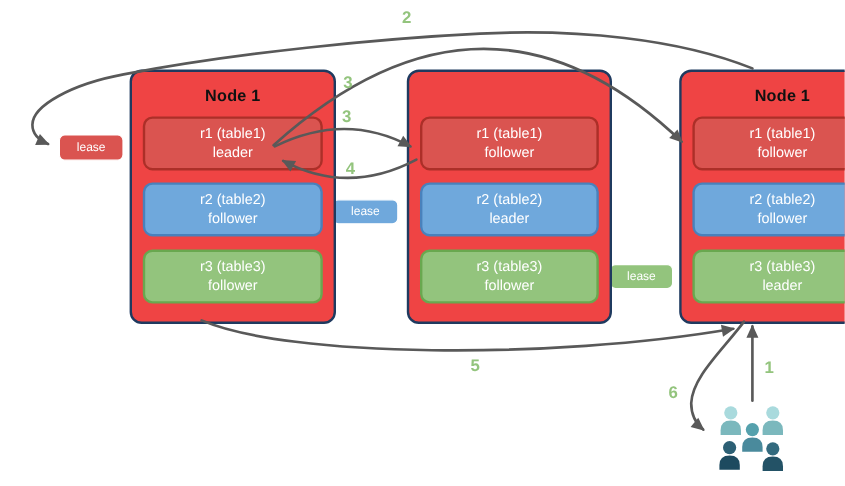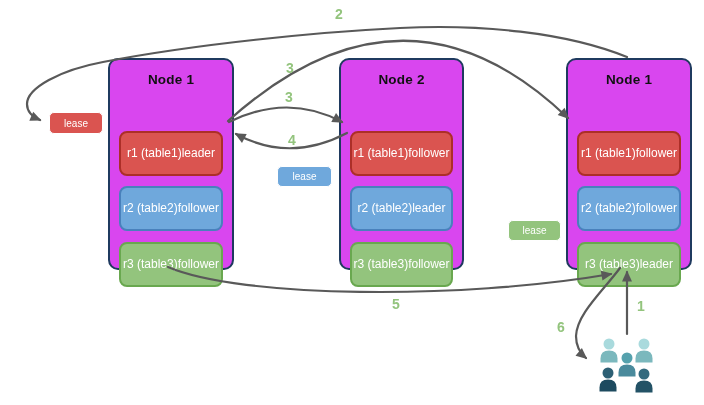--- a/index.html
+++ b/index.html
@@ -1,32 +1,31 @@
 <!DOCTYPE html>
 <html><head>
 <meta charset="utf-8">
 <style>
   html,body{margin:0;padding:0;background:#ffffff;}
   .stage{
     position:relative;width:704px;height:405px;background:#ffffff;
     font-family:"Liberation Sans", sans-serif;overflow:hidden;
   }
   .node{
-    position:absolute;background:#d946ef;border:2px solid #1F3A5F;border-radius:10px;
+    position:absolute;background:#ef4444;border:2px solid #1F3A5F;border-radius:10px;padding-left:46px;
   }
   .node-title{
     position:absolute;top:12px;left:0;right:0;text-align:center;
     font-size:13.5px;font-weight:700;color:#111111;letter-spacing:.2px;
   }
   .replica{
     position:absolute;left:9px;right:9px;height:45px;border-radius:8px;
-    display:flex;align-items:center;justify-content:center;
+    display:flex;flex-direction:column;align-items:center;justify-content:center;
     color:#ffffff;font-size:12px;line-height:1.3;box-sizing:border-box;border:2px solid;
     text-align:center;
-    margin-top:34px;
   }
   .c-red{background:#DA5450;border-color:#AC2F28;}
   .c-blue{background:#6FA8DC;border-color:#4981BC;}
   .c-green{background:#93C47D;border-color:#69A84F;}
   .lease{
     position:absolute;border-radius:5px;color:#ffffff;font-size:10px;
     display:flex;align-items:center;justify-content:center;box-sizing:border-box;border:1.5px solid;
   }
   .step{
     position:absolute;transform:translate(-50%,-50%);
@@ -53,21 +52,20 @@
       <span>r2 (table2)</span>
       <span>follower</span>
     </div>
     <div class="replica c-green" style="top:148px">
       <span>r3 (table3)</span>
       <span>follower</span>
     </div>
   </div>
 
   <div class="node" style="left:339px;top:58px;width:121px;height:208px">
-    <div class="node-title">Node 2</div>
     <div class="replica c-red" style="top:37px">
       <span>r1 (table1)</span>
       <span>follower</span>
     </div>
     <div class="replica c-blue" style="top:92px">
       <span>r2 (table2)</span>
       <span>leader</span>
     </div>
     <div class="replica c-green" style="top:148px">
       <span>r3 (table3)</span>

